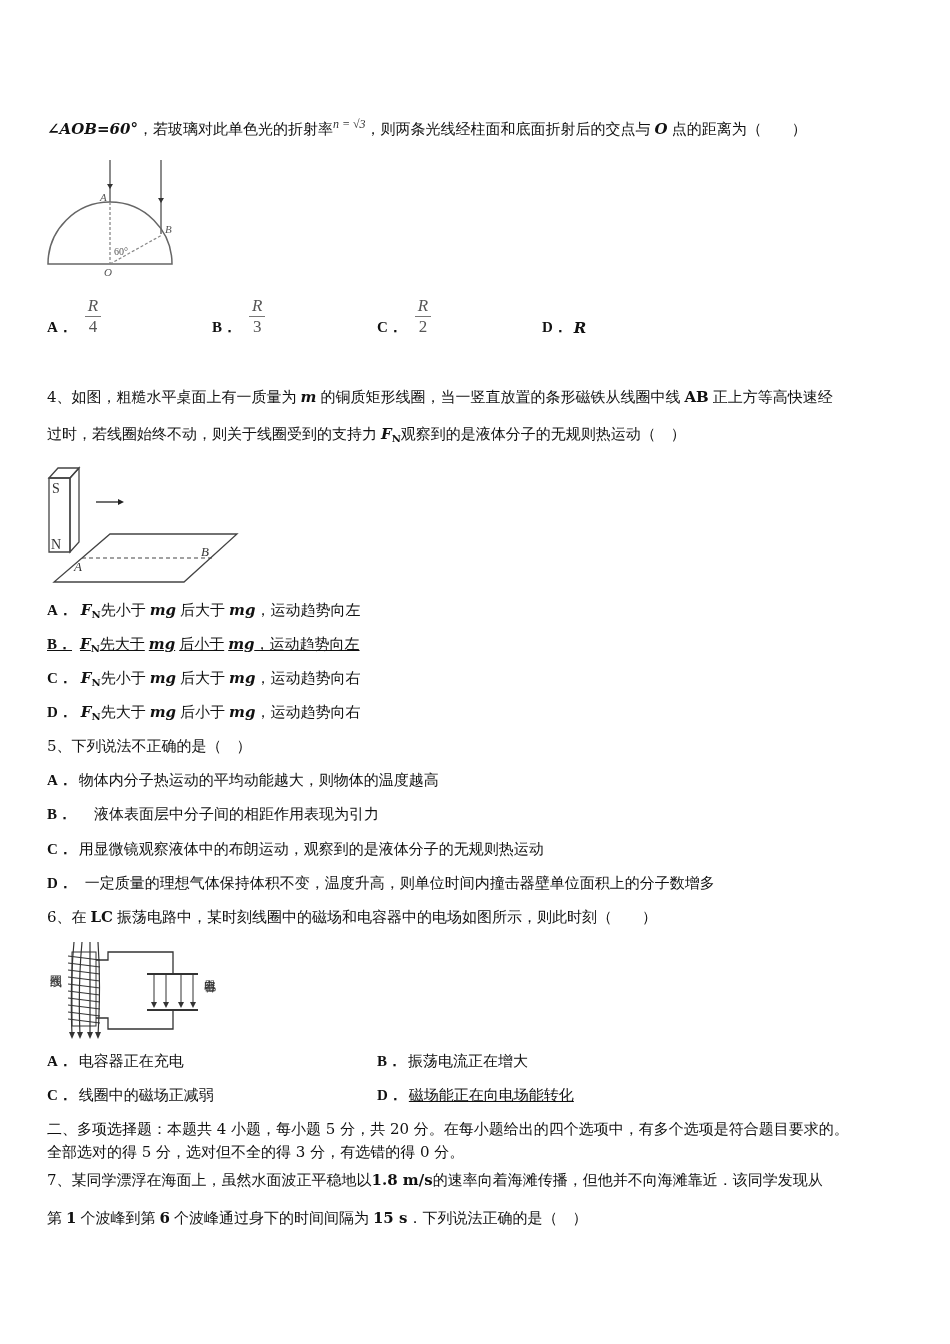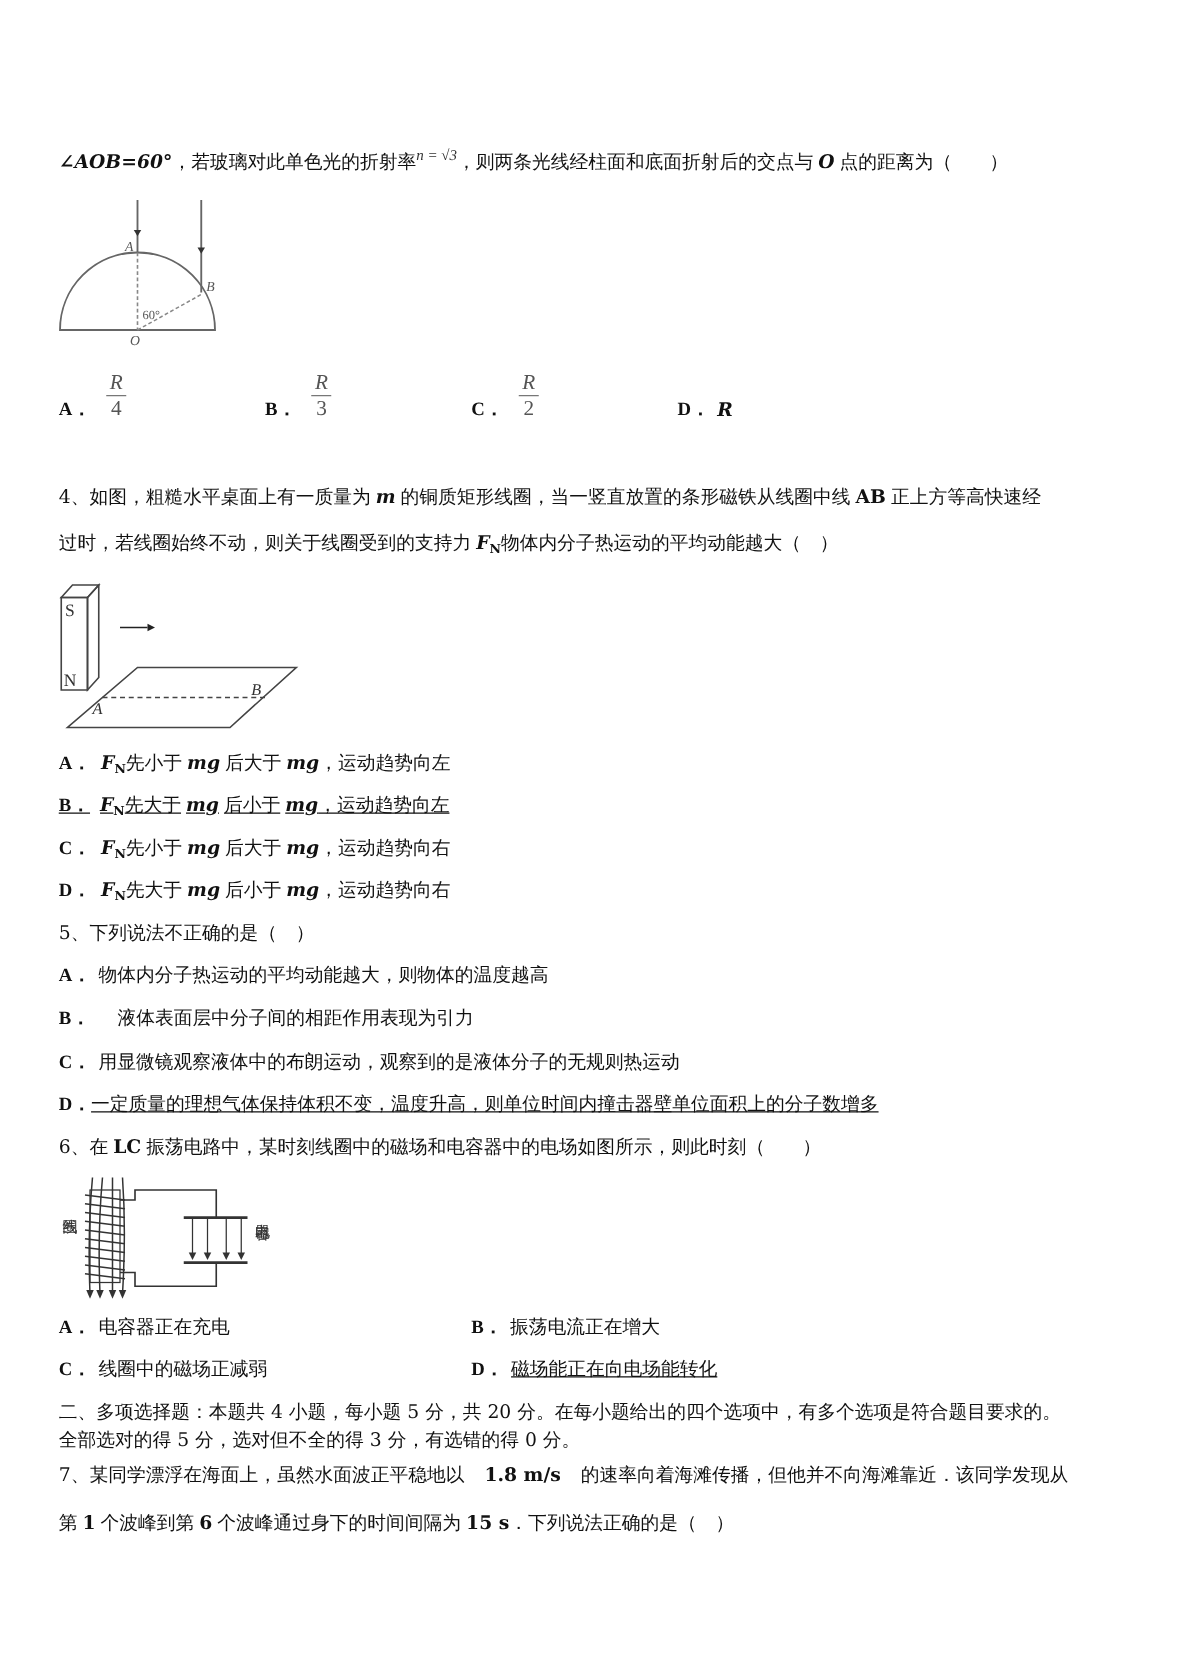--- a/index.html
+++ b/index.html
@@ -67,21 +67,21 @@
 </div>
 <div class="opt" style="left:542px; top:318px; gap:6px;">
   <span class="opt-label">D．</span>
   <span class="i">R</span>
 </div>
 
 <div class="line" style="top:386px;">
   <span>4、如图，粗糙水平桌面上有一质量为</span><span class="i" style="margin:0 4px;">m</span><span>的铜质矩形线圈，当一竖直放置的条形磁铁从线圈中线</span><span class="b" style="margin:0 4px;">AB</span><span>正上方等高快速经</span>
 </div>
 <div class="line" style="top:423px;">
-  <span>过时，若线圈始终不动，则关于线圈受到的支持力</span><span class="i" style="margin-left:4px;">F</span><span class="sub">N</span><span>物体内分子热运动的平均动能越大（　）</span>
+  <span>过时，若线圈始终不动，则关于线圈受到的支持力</span><span class="i" style="margin-left:4px;">F</span><span class="sub">N</span><span>观察到的是液体分子的无规则热运动（　）</span>
 </div>
 
 <div class="fig" style="left:44px; top:464px; width:200px; height:125px;">
   <svg width="200" height="125" viewBox="0 0 200 125">
     <polygon points="5,14 26,14 26,88 5,88" fill="none" stroke="#444" stroke-width="1.3"></polygon>
     <polygon points="5,14 14,4 35,4 26,14" fill="none" stroke="#444" stroke-width="1.3"></polygon>
     <polygon points="26,14 35,4 35,78 26,88" fill="none" stroke="#444" stroke-width="1.3"></polygon>
     <text x="8" y="29" font-size="14" fill="#333">S</text>
     <text x="7" y="85" font-size="14" fill="#333">N</text>
     <line x1="52" y1="38" x2="74" y2="38" stroke="#222" stroke-width="1.3"></line>
@@ -110,21 +110,21 @@
 <div class="line" style="top:769px;">
   <span class="opt-label">A．</span><span style="margin-left:6px;">物体内分子热运动的平均动能越大，则物体的温度越高</span>
 </div>
 <div class="line" style="top:803px;">
   <span class="opt-label">B．</span><span style="margin-left:22px;">液体表面层中分子间的相距作用表现为引力</span>
 </div>
 <div class="line" style="top:838px;">
   <span class="opt-label">C．</span><span style="margin-left:6px;">用显微镜观察液体中的布朗运动，观察到的是液体分子的无规则热运动</span>
 </div>
 <div class="line" style="top:872px;">
-  <span class="opt-label">D．</span><span style="margin-left:0;text-decoration:underline;">一定质量的理想气体保持体积不变，温度升高，则单位时间内撞击器壁单位面积上的分子数增多</span>
+  <span class="opt-label">D．</span><span style="margin-left:12px;">一定质量的理想气体保持体积不变，温度升高，则单位时间内撞击器壁单位面积上的分子数增多</span>
 </div>
 
 <div class="line" style="top:906px;">
   <span>6、在</span><span class="b" style="margin:0 4px;">LC</span><span>振荡电路中，某时刻线圈中的磁场和电容器中的电场如图所示，则此时刻（　　）</span>
 </div>
 
 <div class="fig" style="left:48px; top:940px; width:180px; height:100px;">
   <svg width="180" height="100" viewBox="0 0 180 100">
     <rect x="24" y="12" width="24" height="74" fill="none" stroke="#333" stroke-width="1"></rect>
     <g stroke="#333" stroke-width="1.2">
@@ -178,17 +178,17 @@
   <span class="opt-label">C．</span><span style="margin-left:6px;">线圈中的磁场正减弱</span>
 </div>
 <div class="line" style="top:1084px; left:377px;">
   <span class="opt-label">D．</span><span style="margin-left:6px;text-decoration:underline;">磁场能正在向电场能转化</span>
 </div>
 
 <div class="line" style="top:1118px;">二、多项选择题：本题共 4 小题，每小题 5 分，共 20 分。在每小题给出的四个选项中，有多个选项是符合题目要求的。</div>
 <div class="line" style="top:1141px;">全部选对的得 5 分，选对但不全的得 3 分，有选错的得 0 分。</div>
 
 <div class="line" style="top:1169px;">
-  <span>7、某同学漂浮在海面上，虽然水面波正平稳地以</span><span class="b" style="margin:0 16px;">1.8 m/s</span><span>的速率向着海滩传播，但他并不向海滩靠近．该同学发现从</span>
+  <span>7、某同学漂浮在海面上，虽然水面波正平稳地以</span><span class="b" style="margin:0 0;">1.8 m/s</span><span>的速率向着海滩传播，但他并不向海滩靠近．该同学发现从</span>
 </div>
 <div class="line" style="top:1207px;">
   <span>第</span><span class="b" style="margin:0 4px;">1</span><span>个波峰到第</span><span class="b" style="margin:0 4px;">6</span><span>个波峰通过身下的时间间隔为</span><span class="b" style="margin-left:4px;">15 s</span><span>．下列说法正确的是（　）</span>
 </div>
 
 </body></html>

